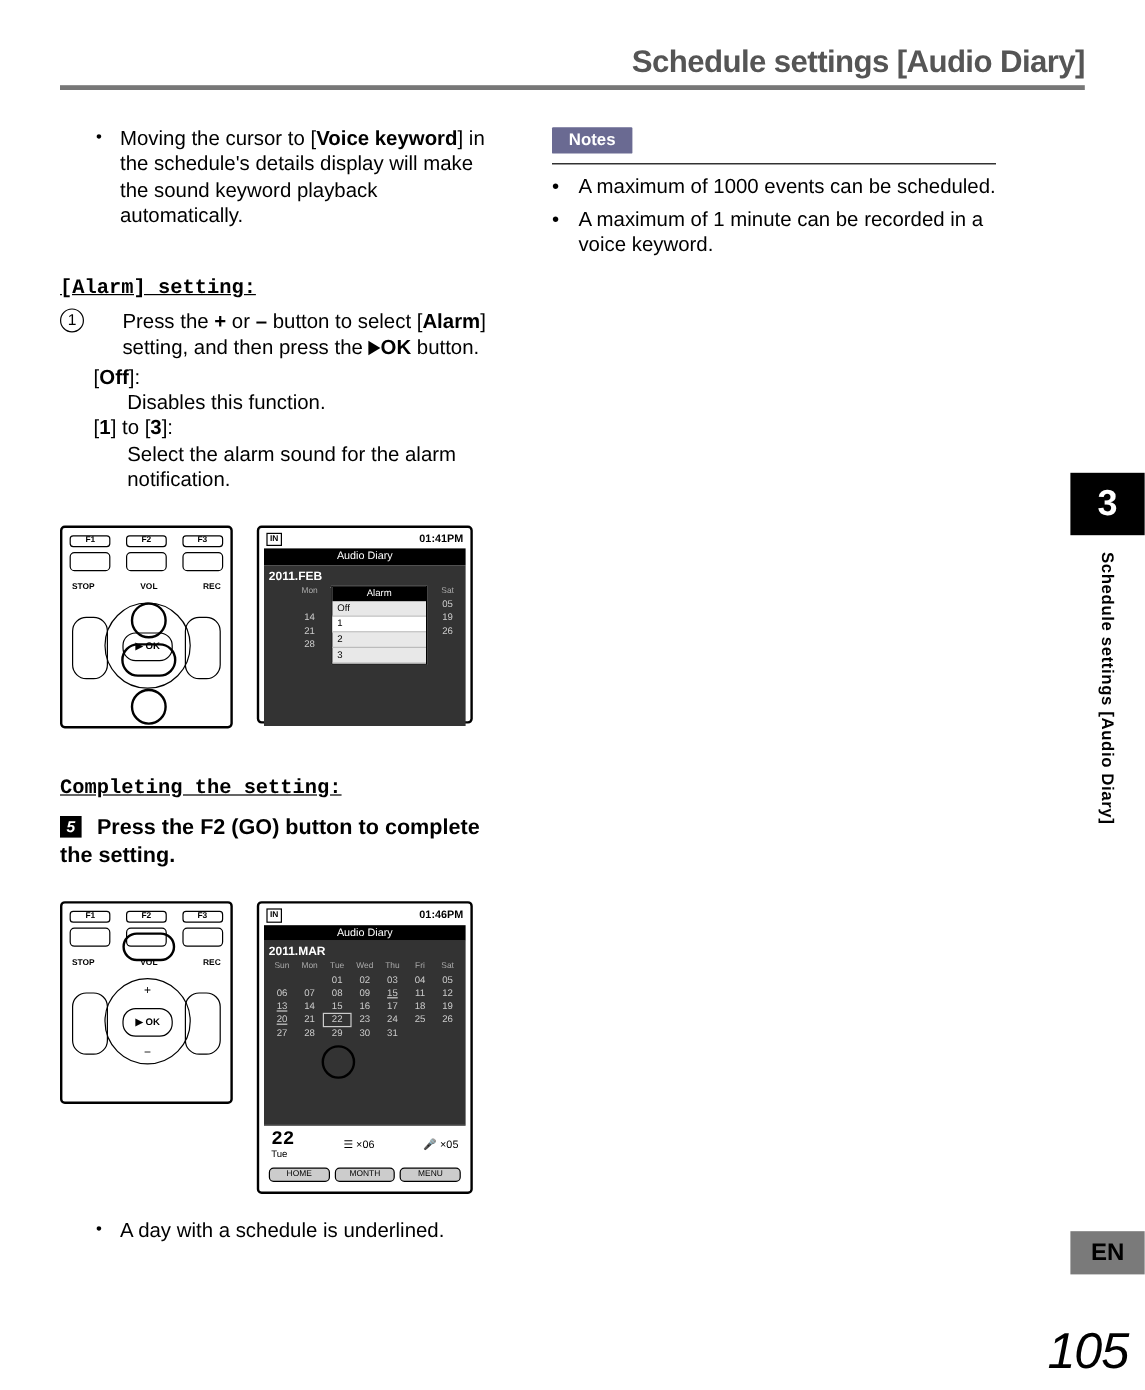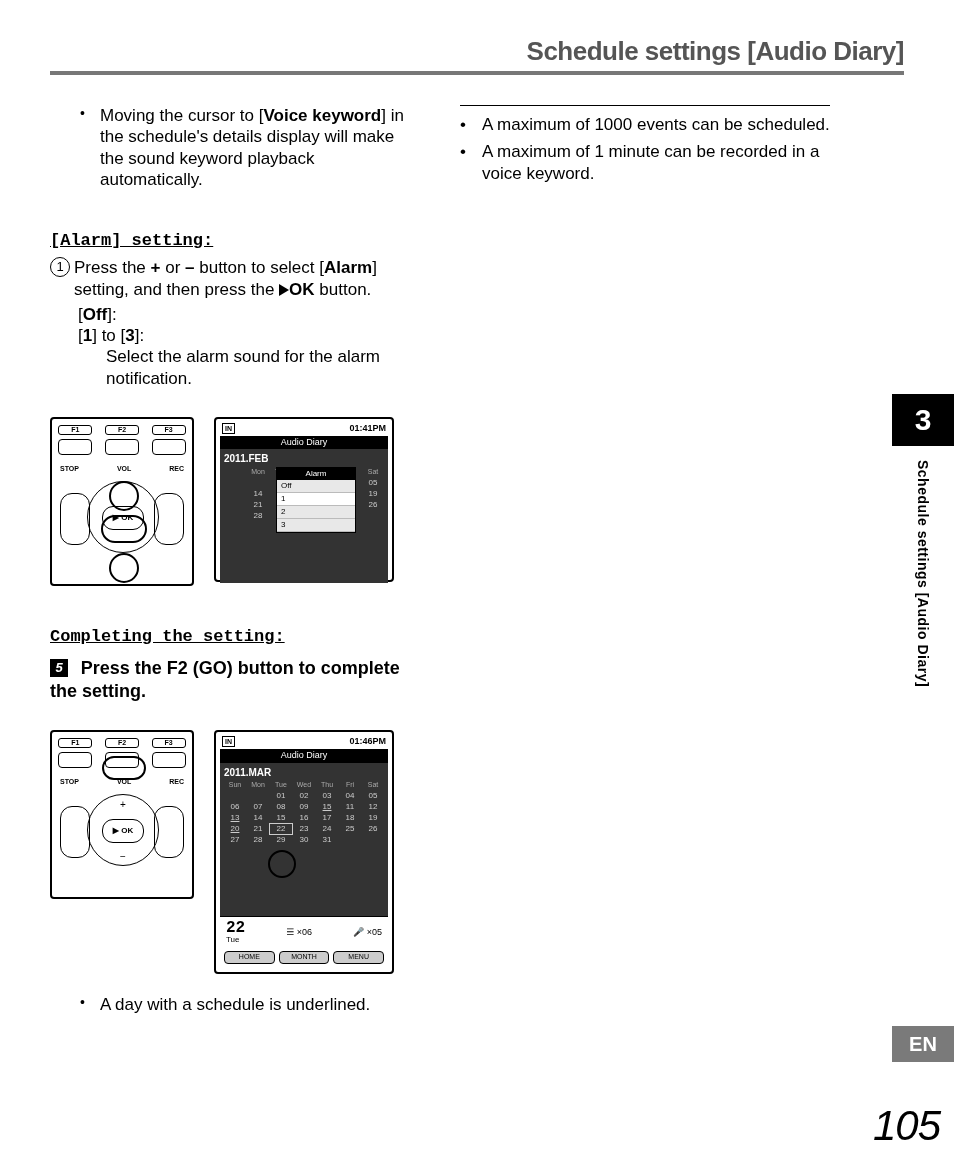--- a/index.html
+++ b/index.html
@@ -66,21 +66,21 @@
     display: inline-block;
     width: 18px; height: 18px;
     border: 1.5px solid #000;
     border-radius: 50%;
     font-size: 13px;
     text-align: center;
     line-height: 18px;
     margin-right: 4px;
     flex: none;
   }
-  .step-body { flex: 1; }
+  .step-body { flex: 1; margin-left: 28px; }
   .indent1 { margin-left: 28px; }
   .indent2 { margin-left: 56px; }
   .play-tri {
     display: inline-block;
     width: 0; height: 0;
     border-left: 10px solid #000;
     border-top: 6px solid transparent;
     border-bottom: 6px solid transparent;
     vertical-align: -1px;
   }
@@ -311,21 +311,21 @@
     writing-mode: vertical-rl;
     font-weight: 700;
     font-size: 14px;
     margin-top: 14px;
     letter-spacing: 0.5px;
   }
   .lang-tab {
     position: absolute;
     right: 0; bottom: 96px;
     width: 62px; height: 36px;
-    background: #7a7a7a; color: #ffffff;
+    background: #7a7a7a; color: #000000;
     text-align: center;
     font-size: 20px;
     font-weight: 700;
     line-height: 36px;
   }
   .page-num {
     position: absolute;
     right: 14px;
     bottom: 8px;
     font-size: 42px;
@@ -355,20 +355,21 @@
 
       <div class="section-head">[Alarm] setting:</div>
 
       <div class="step-line">
         <span class="circled">1</span>
         <span class="step-body">
           <span>Press the </span><b>+</b><span> or </span><b>–</b><span> button to select [</span><b>Alarm</b><span>] setting, and then press the </span><span class="play-tri"></span><b>OK</b><span> button.</span>
         </span>
       </div>
       <div class="indent1">[<b>Off</b>]:</div>
+      <div class="indent2">Disables this function.</div>
       <div class="indent1">[<b>1</b><span>] to [</span><b>3</b><span>]:</span></div>
       <div class="indent2">Select the alarm sound for the alarm notification.</div>
 
       <div class="figs">
 
         <div class="remote">
           <div class="frow">
             <div class="fbtn">F1</div>
             <div class="fbtn">F2</div>
             <div class="fbtn">F3</div>
@@ -556,20 +557,23 @@
         </div>
       </div>
 
       <div class="bullet-item" style="margin-top:20px">
         <div class="bullet-dot">•</div>
         <div class="bullet-text">A day with a schedule is underlined.</div>
       </div>
     </div>
 
     <div class="col">
+      <div>
+        <span class="notes-label">Notes</span>
+      </div>
       <hr class="notes-rule">
       <div class="notes-item">
         <div class="nd">•</div>
         <div>A maximum of 1000 events can be scheduled.</div>
       </div>
       <div class="notes-item">
         <div class="nd">•</div>
         <div>A maximum of 1 minute can be recorded in a voice keyword.</div>
       </div>
     </div>

